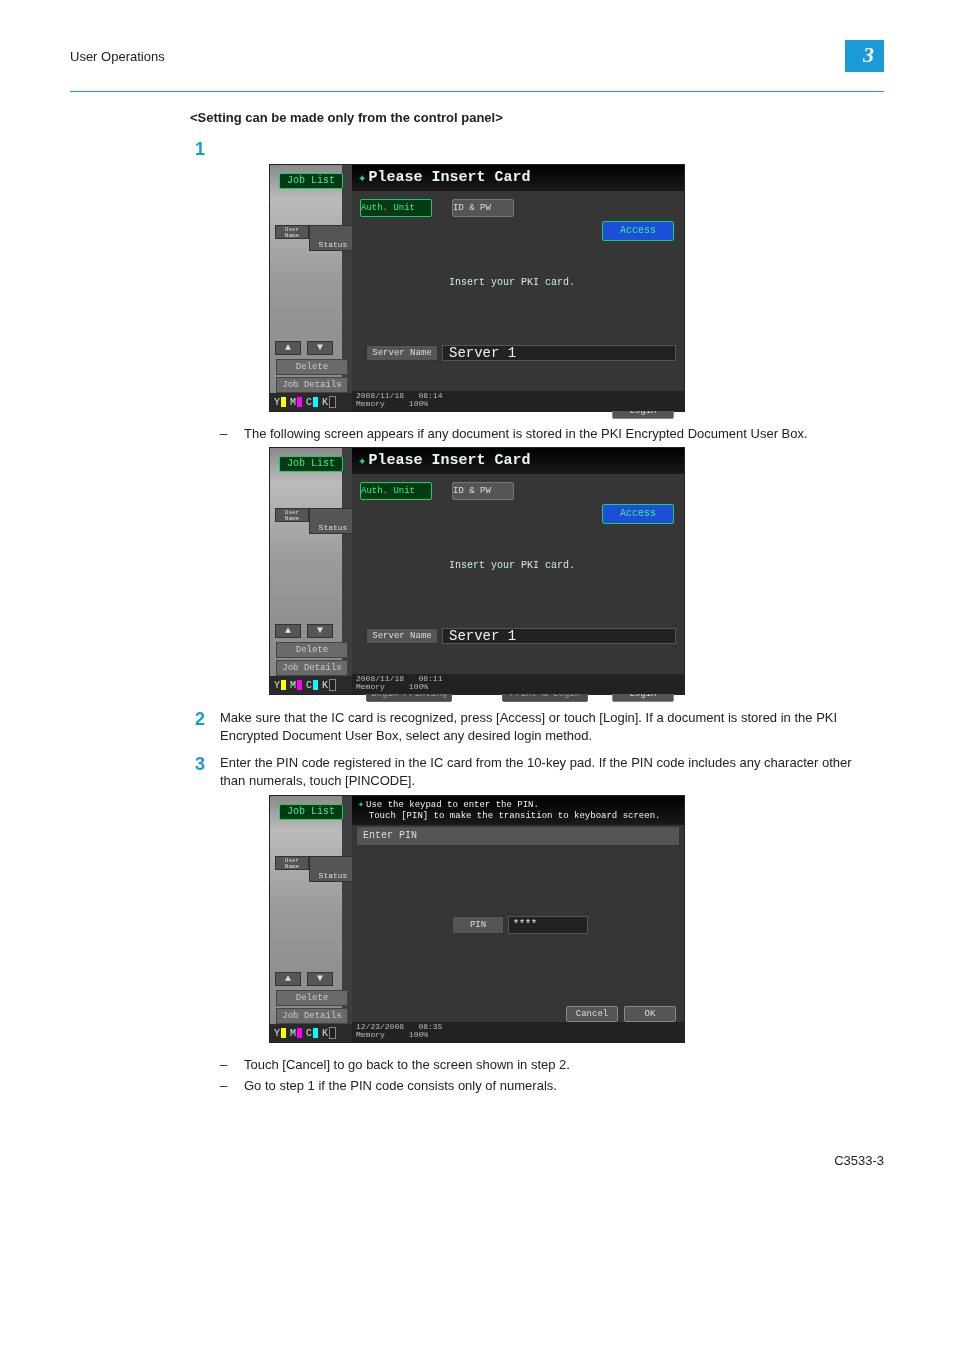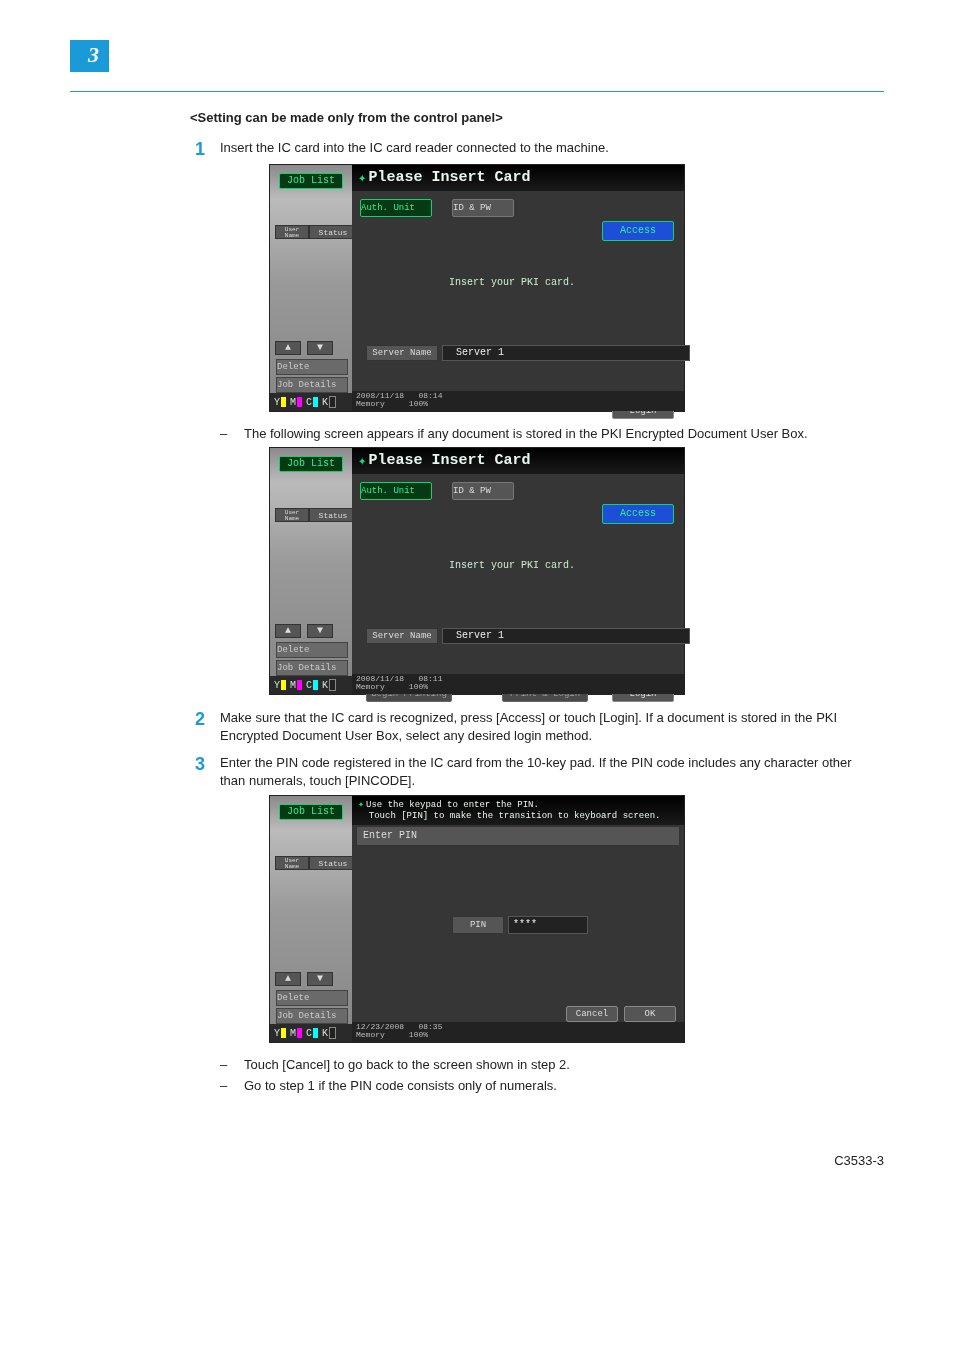--- a/index.html
+++ b/index.html
@@ -72,21 +72,21 @@
     color: #cfe7d4;
     font-family: "Courier New", monospace;
     font-size: 10px;
     position: relative;
     height: 246px;
     border: 1px solid #222;
   }
   .sidebar {
     position: absolute;
     left: 0; top: 0; bottom: 18px;
-    width: 82px;
+    width: 72px;
     background: linear-gradient(#8a8a8a, #bbb 15%, #9a9a9a 50%, #888);
   }
   .sb-joblist {
     position: absolute;
     top: 8px; left: 9px;
     width: 62px; height: 14px;
     background: #053a14;
     border: 1px solid #16d06b;
     color: #33f090;
     text-align: center;
@@ -99,21 +99,21 @@
     height: 14px;
     display: flex;
   }
   .sb-chip {
     background: #555;
     border: 1px solid #333;
     color: #ddd;
     font-size: 8px;
     text-align: center;
     line-height: 13px;
-    padding: 0 3px;
+    padding: 12px 3px;
   }
   .sb-username {
     width: 26px;
     font-size: 6px;
     line-height: 6px;
     padding-top: 1px;
     padding-bottom: 1px;
   }
   .sb-status {
     width: 40px;
@@ -126,20 +126,21 @@
     text-align: center;
     line-height: 12px;
   }
   .sb-btn {
     position: absolute;
     left: 6px;
     width: 70px;
     height: 14px;
     background: #6a6a6a;
     border: 1px solid #444;
+    text-align: center;
     line-height: 14px;
     color: #ccc;
     font-size: 9px;
   }
   .sb-toner {
     position: absolute;
     bottom: 0;
     left: 0;
     width: 82px;
     height: 18px;
@@ -215,22 +216,22 @@
     text-align: center;
     font-size: 9px;
   }
   .field-value {
     position: absolute;
     height: 14px;
     background: #222;
     border: 1px solid #555;
     color: #eee;
     line-height: 14px;
-    padding: 0 13px;
-    font-size: 10px;
+    padding: 0 6px;
+    font-size: 14px;
   }
   .foot-btn {
     position: absolute;
     height: 14px;
     line-height: 14px;
     text-align: center;
     font-size: 9px;
     border-radius: 2px;
     margin-top: 32px;
   }
@@ -305,29 +306,29 @@
     display: flex;
     justify-content: flex-end;
     margin-top: 60px;
     font-size: 13px;
   }
 </style>
 </head>
 <body>
 
 <div class="header-bar">
+  <div class="header-title">User Operations</div>
   <div class="header-badge">3</div>
 </div>
 <div class="rule"></div>
 
 <div class="section-heading">&lt;Setting can be made only from the control panel&gt;</div>
 
 <div class="step">
   <div class="step-num">1</div>
-  <div class="step-text">Insert the IC card into the IC card reader connected to the machine.</div>
 </div>
 
 <div class="panel-wrap">
   <div class="panel">
     <div class="sidebar">
       <div class="sb-joblist">Job List</div>
       <div class="sb-row" style="top:60px;">
         <div class="sb-chip sb-username">User Name</div>
         <div class="sb-chip sb-status">Status</div>
       </div>

